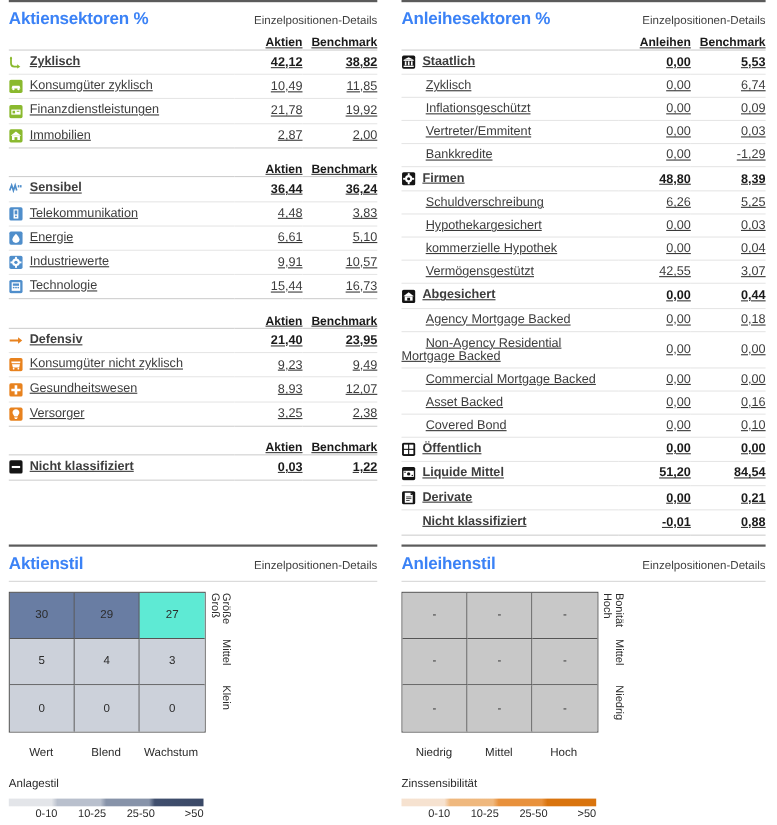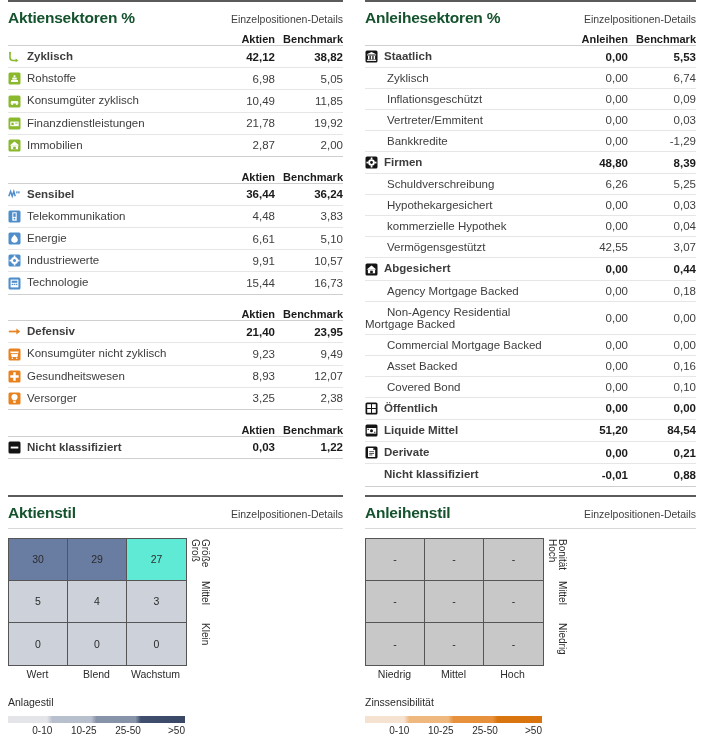--- a/index.html
+++ b/index.html
@@ -30,41 +30,42 @@
     border-top: 2px solid #5b5b5b;
     padding-top: 7px;
     display: flex;
     align-items: baseline;
     justify-content: space-between;
     padding-bottom: 6px;
   }
   .panel-title {
     font-size: 15.5px;
     font-weight: bold;
-    color: #14532d;
+    color: #3b82f6;
     letter-spacing: -0.2px;
   }
   .panel-link {
     font-size: 10.5px;
     color: #3f3f3f;
     text-decoration: none;
     cursor: pointer;
     white-space: nowrap;
   }
   .head-rule {
     border-bottom: 1px solid #d8d8d8;
     height: 0;
     margin-bottom: 0;
   }
 
   
   table.sect {
     width: 100%;
     border-collapse: collapse;
     table-layout: fixed;
+    text-decoration: underline;
   }
   table.sect td, table.sect th { padding: 0; }
   .colhead td {
     font-size: 11px;
     font-weight: bold;
     color: #1a1a1a;
     text-align: right;
     padding: 11px 0 4px 0;
     vertical-align: bottom;
     border-bottom: 1px solid #cfcfcf;
@@ -133,21 +134,21 @@
     justify-content: flex-start;
     line-height: 1.05;
     padding-top: 1px;
   }
   .ylab .stack { display: block; }
   .xlabels {
     display: grid;
     grid-template-columns: repeat(3, 59px);
     font-size: 10.5px;
     color: #2b2b2b;
-    margin-top: 2px;
+    margin-top: 12px;
   }
   .xlabels span { text-align: center; }
   .axis-name { font-size: 10.5px; color: #2b2b2b; margin-top: 16px; }
 
   .legend { width: 177px; margin-top: 8px; }
   .legend .bar { height: 7px; width: 100%; }
   .legend .bar.blue {
     background: linear-gradient(to right,
       #e3e5e9 0%, #e3e5e9 22%,
       #b9c0cd 25%, #b9c0cd 47%,
@@ -200,37 +201,20 @@
                     <path d="M2 2 L2 7.5 Q2 10.5 5 10.5 L8.5 10.5" stroke="#8ab92e" stroke-width="1.6" fill="none"></path>
                     <path d="M7.6 8.4 L10.5 10.6 L7.6 12.2 Z" fill="#8ab92e"></path>
                     <path d="M0.9 3.6 L2 1.2 L3.1 3.6 Z" fill="#8ab92e"></path>
                   </svg>
                 </span>
         <span class="txt">Zyklisch</span>
               </span>
             </td>
       <td class="num">42,12</td>
       <td class="num">38,82</td>
-          </tr>
-          <tr class="row">
-        <td class="lbl">
-          <span class="lblwrap">
-                <span class="ico">
-                  <svg viewBox="0 0 13 13">
-                    <rect x="0.5" y="0.5" width="12" height="12" rx="1.5" fill="#8ab92e"></rect>
-                    <rect x="3" y="8" width="7" height="2" fill="#fff"></rect>
-                    <rect x="4.3" y="5.6" width="4.4" height="2" fill="#fff"></rect>
-                    <rect x="5.6" y="3.3" width="1.8" height="1.9" fill="#fff"></rect>
-                  </svg>
-                </span>
-          <span class="txt">Rohstoffe</span>
-              </span>
-            </td>
-        <td class="num">6,98</td>
-        <td class="num">5,05</td>
           </tr>
           <tr class="row">
         <td class="lbl">
           <span class="lblwrap">
                 <span class="ico">
                   <svg viewBox="0 0 13 13">
                     <rect x="0.5" y="0.5" width="12" height="12" rx="1.5" fill="#8ab92e"></rect>
                     <path d="M2.4 8.4 L3.3 6 L9.7 6 L10.6 8.4 Z" fill="#fff"></path>
                     <circle cx="4.2" cy="9" r="1.1" fill="#fff"></circle>
                     <circle cx="8.8" cy="9" r="1.1" fill="#fff"></circle>

